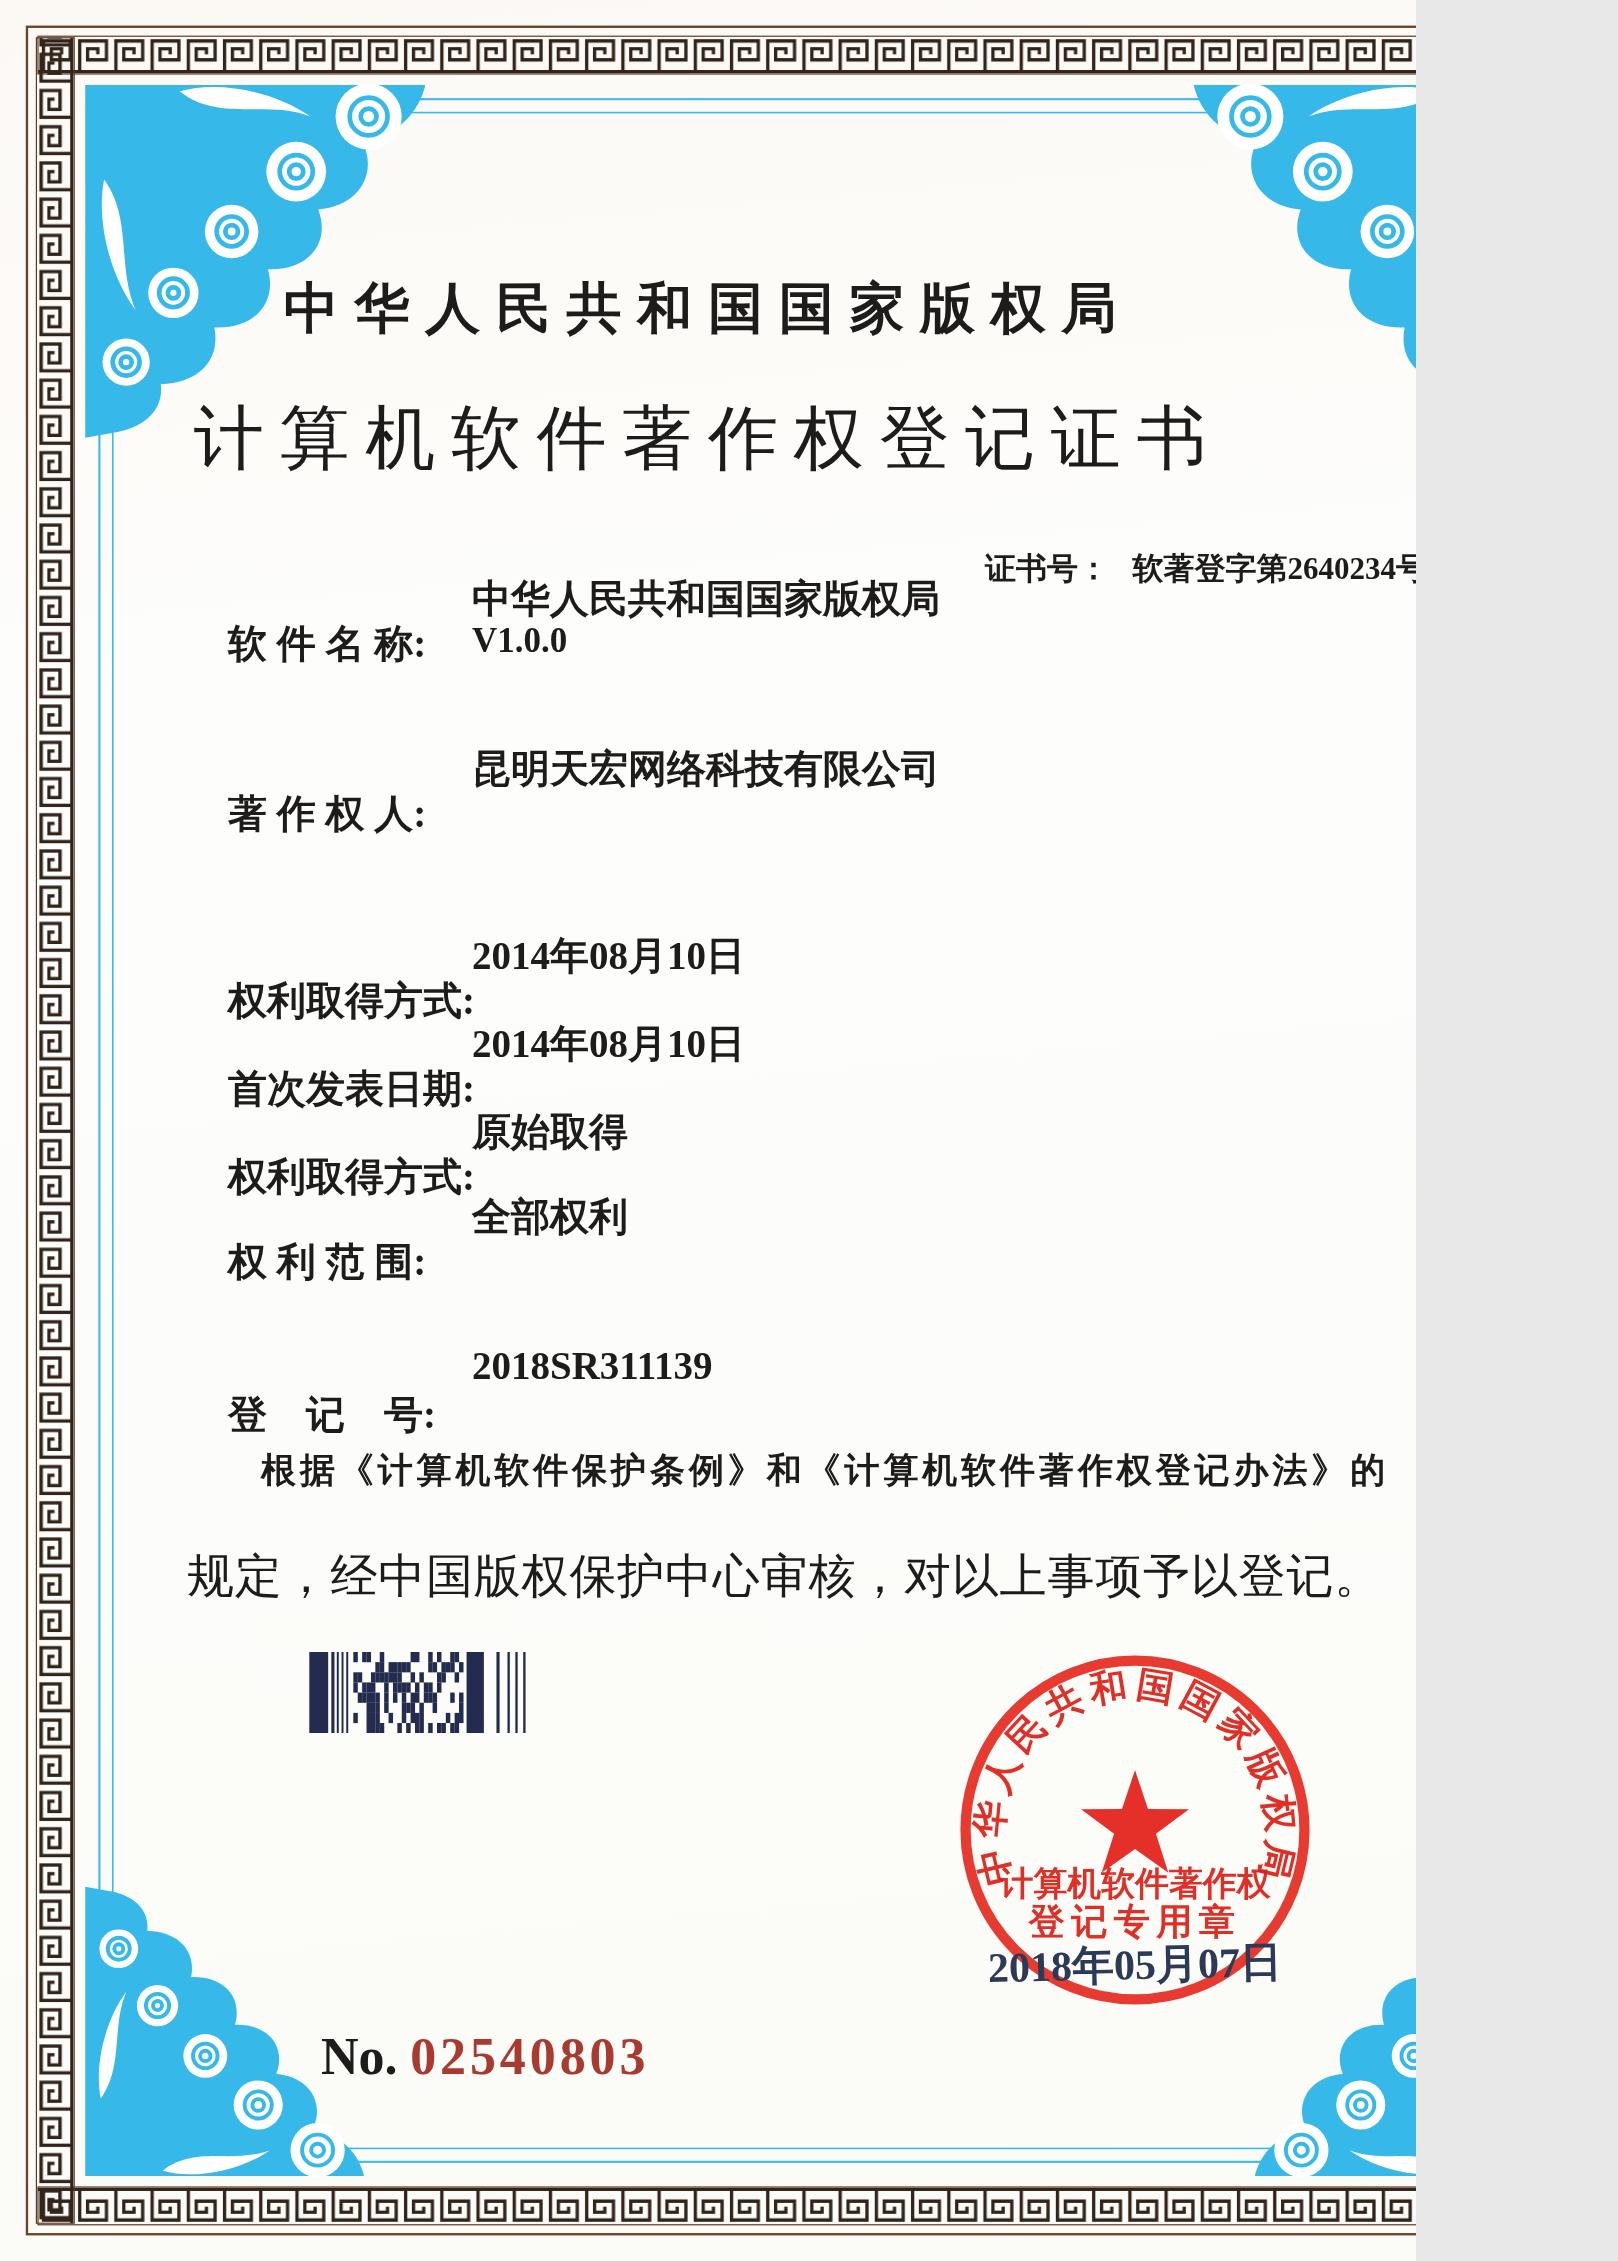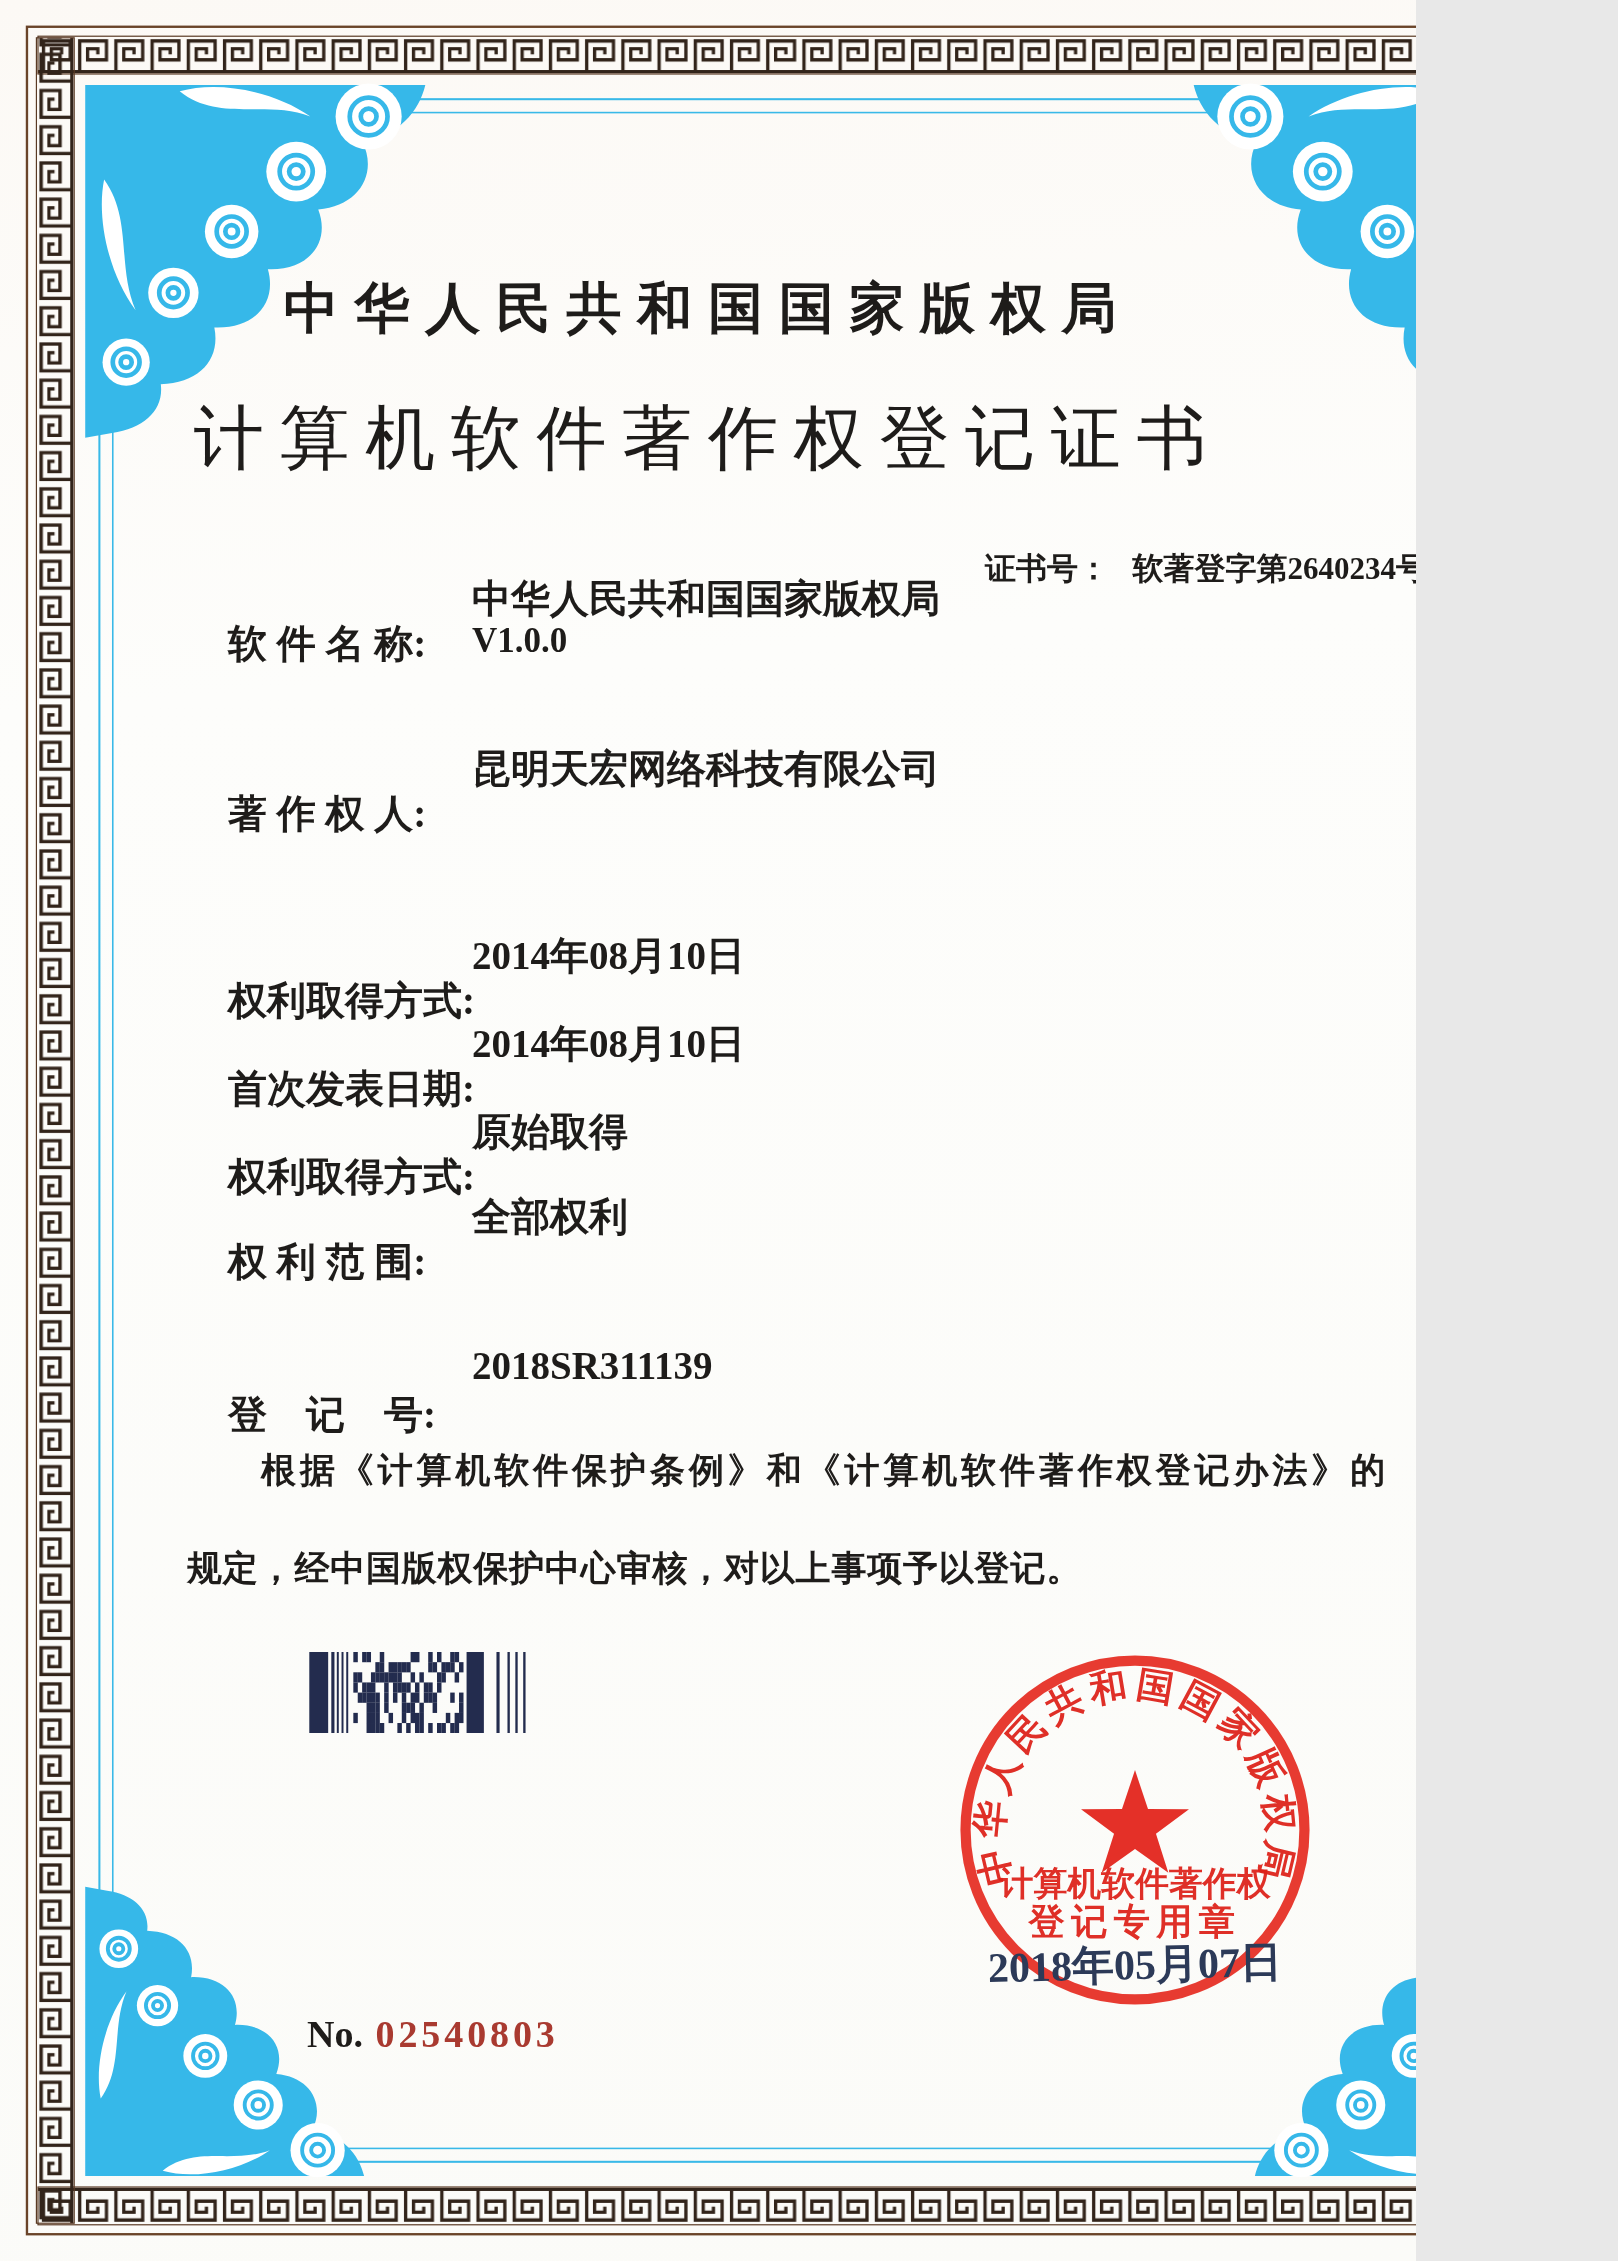--- a/index.html
+++ b/index.html
@@ -19,25 +19,25 @@
   .row .val{position:absolute;left:283px;top:0;white-space:pre;}
   .version-line{left:472px;top:621px;font-size:35px;font-weight:700;}
   .row-software{top:572px;}
   .row-owner{top:742px;}
   .row-devdate{top:929px;}
   .row-pubdate{top:1017px;}
   .row-acq{top:1105px;}
   .row-scope{top:1190px;}
   .row-regno{top:1343px;}
   .stmt1{left:261px;top:1447px;font-size:35px;letter-spacing:3.9px;font-weight:600;white-space:pre;}
-  .stmt2{left:187px;top:1545px;font-size:35px;letter-spacing:0.8px;font-weight:700;white-space:pre;}
+  .stmt2{left:187px;top:1545px;font-size:47px;letter-spacing:0.8px;font-weight:400;white-space:pre;}
   .barcode{left:309px;top:1652px;width:231px;height:81px;}
   .seal{left:949px;top:1644px;width:372px;height:372px;}
   .sealdate{left:934px;top:1937px;width:402px;text-align:center;font-size:42px;color:#2c3a58;font-weight:700;transform:rotate(-1.2deg);white-space:pre;}
-  .serial{left:269px;top:1968px;font-size:38px;font-weight:600;white-space:pre;text-align:center;}
+  .serial{left:269px;top:1968px;font-size:52px;font-weight:600;white-space:pre;text-align:center;}
   .serial .num{color:#a93a30;letter-spacing:3.9px;margin-left:12.6px;}
 </style>
 </head>
 <body>
 
 <div class="page">
 
   <svg class="frame-svg" width="1619" height="2261" viewBox="0 0 2056 2872" aria-hidden="true">
     <defs>
       <pattern id="meanderPat" width="46" height="48" patternUnits="userSpaceOnUse">

